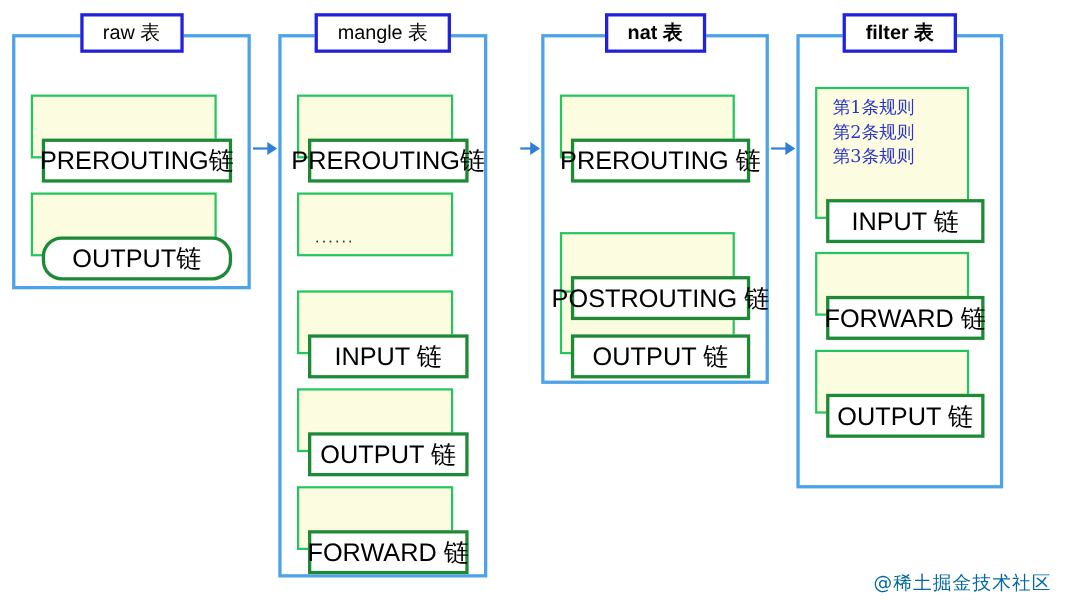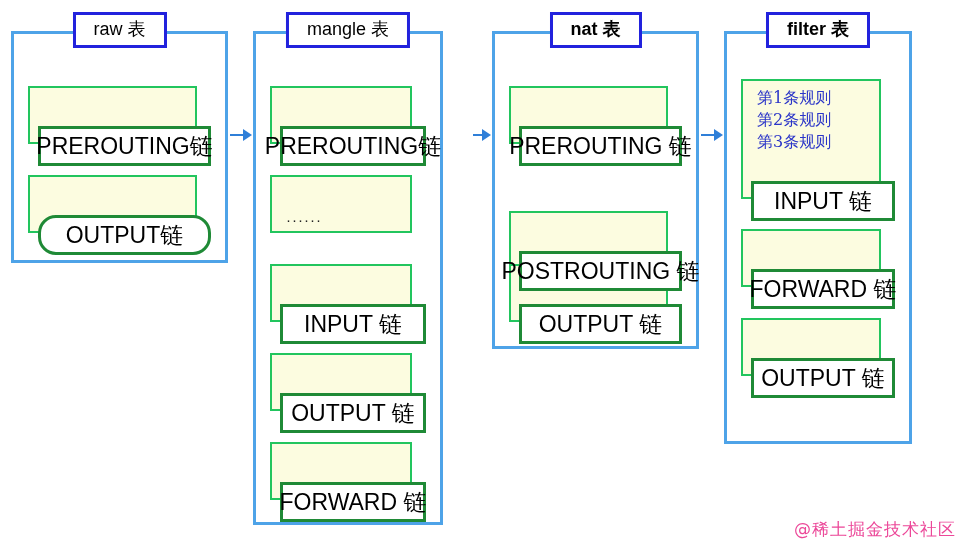--- a/index.html
+++ b/index.html
@@ -126,21 +126,21 @@
     border-top: 6px solid transparent;
     border-bottom: 6px solid transparent;
     border-left: 9px solid #2f7fd8;
   }
 
   
   .watermark {
     position: absolute;
     right: 16px;
     bottom: 12px;
-    color: #ec4899;
+    color: #0369a1;
     font-size: 17px;
     letter-spacing: 1px;
     white-space: nowrap;
     font-family: "DejaVu Sans", "Liberation Sans", sans-serif;
   }
 </style>
 </head>
 <body>
 
 <div id="canvas">

